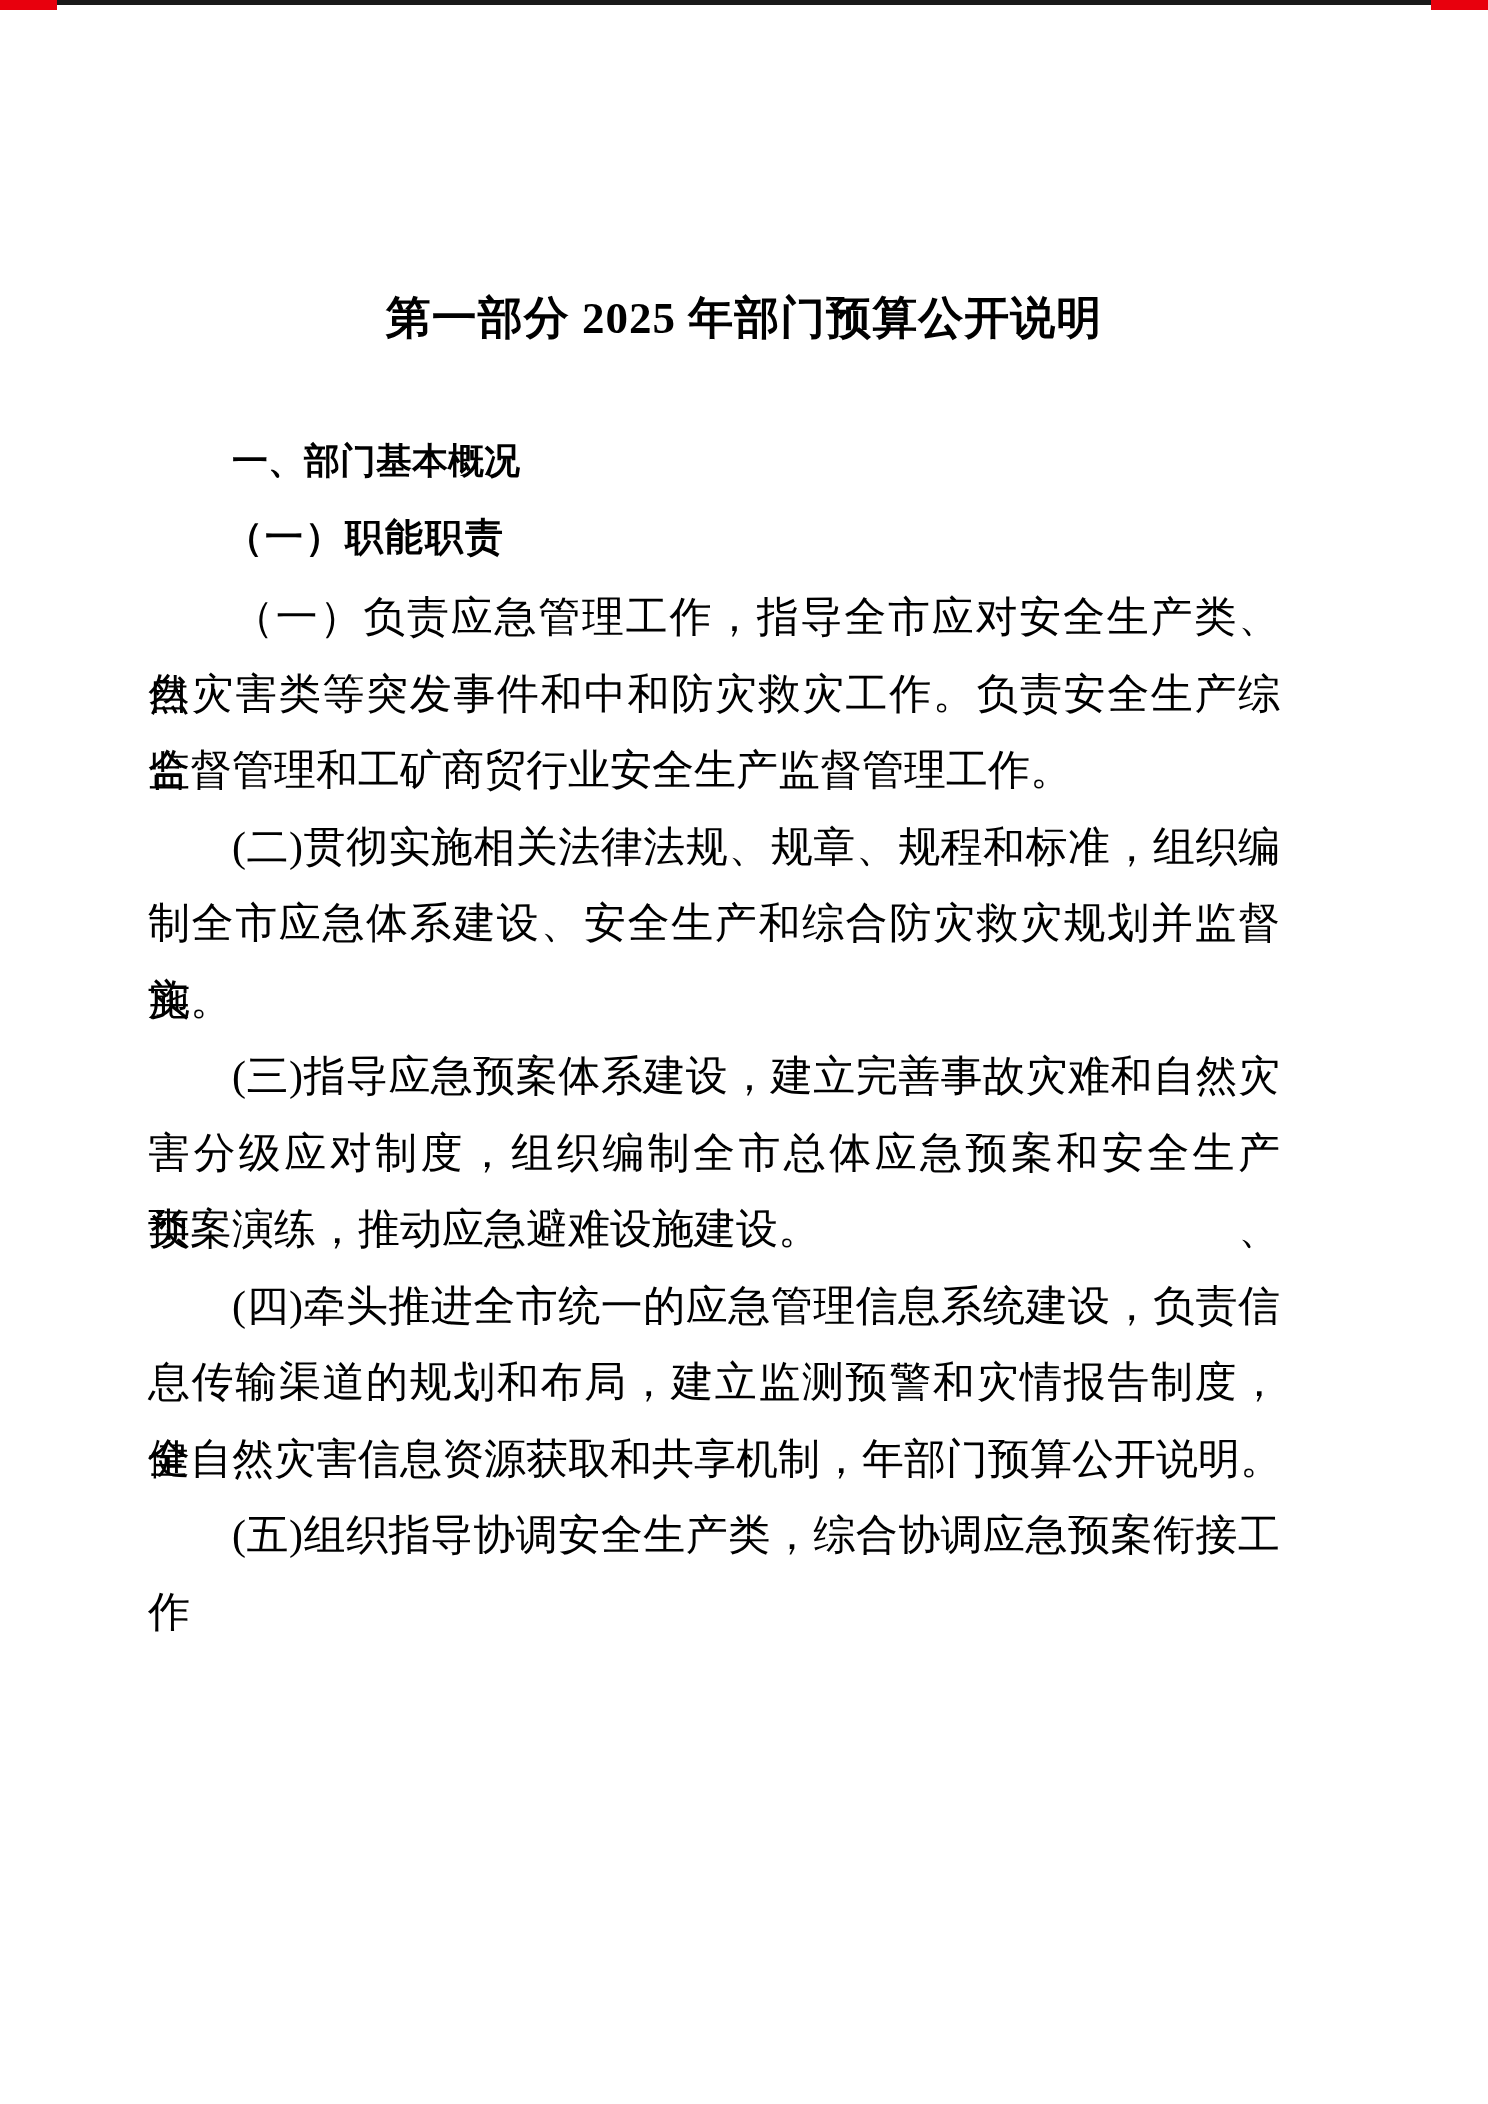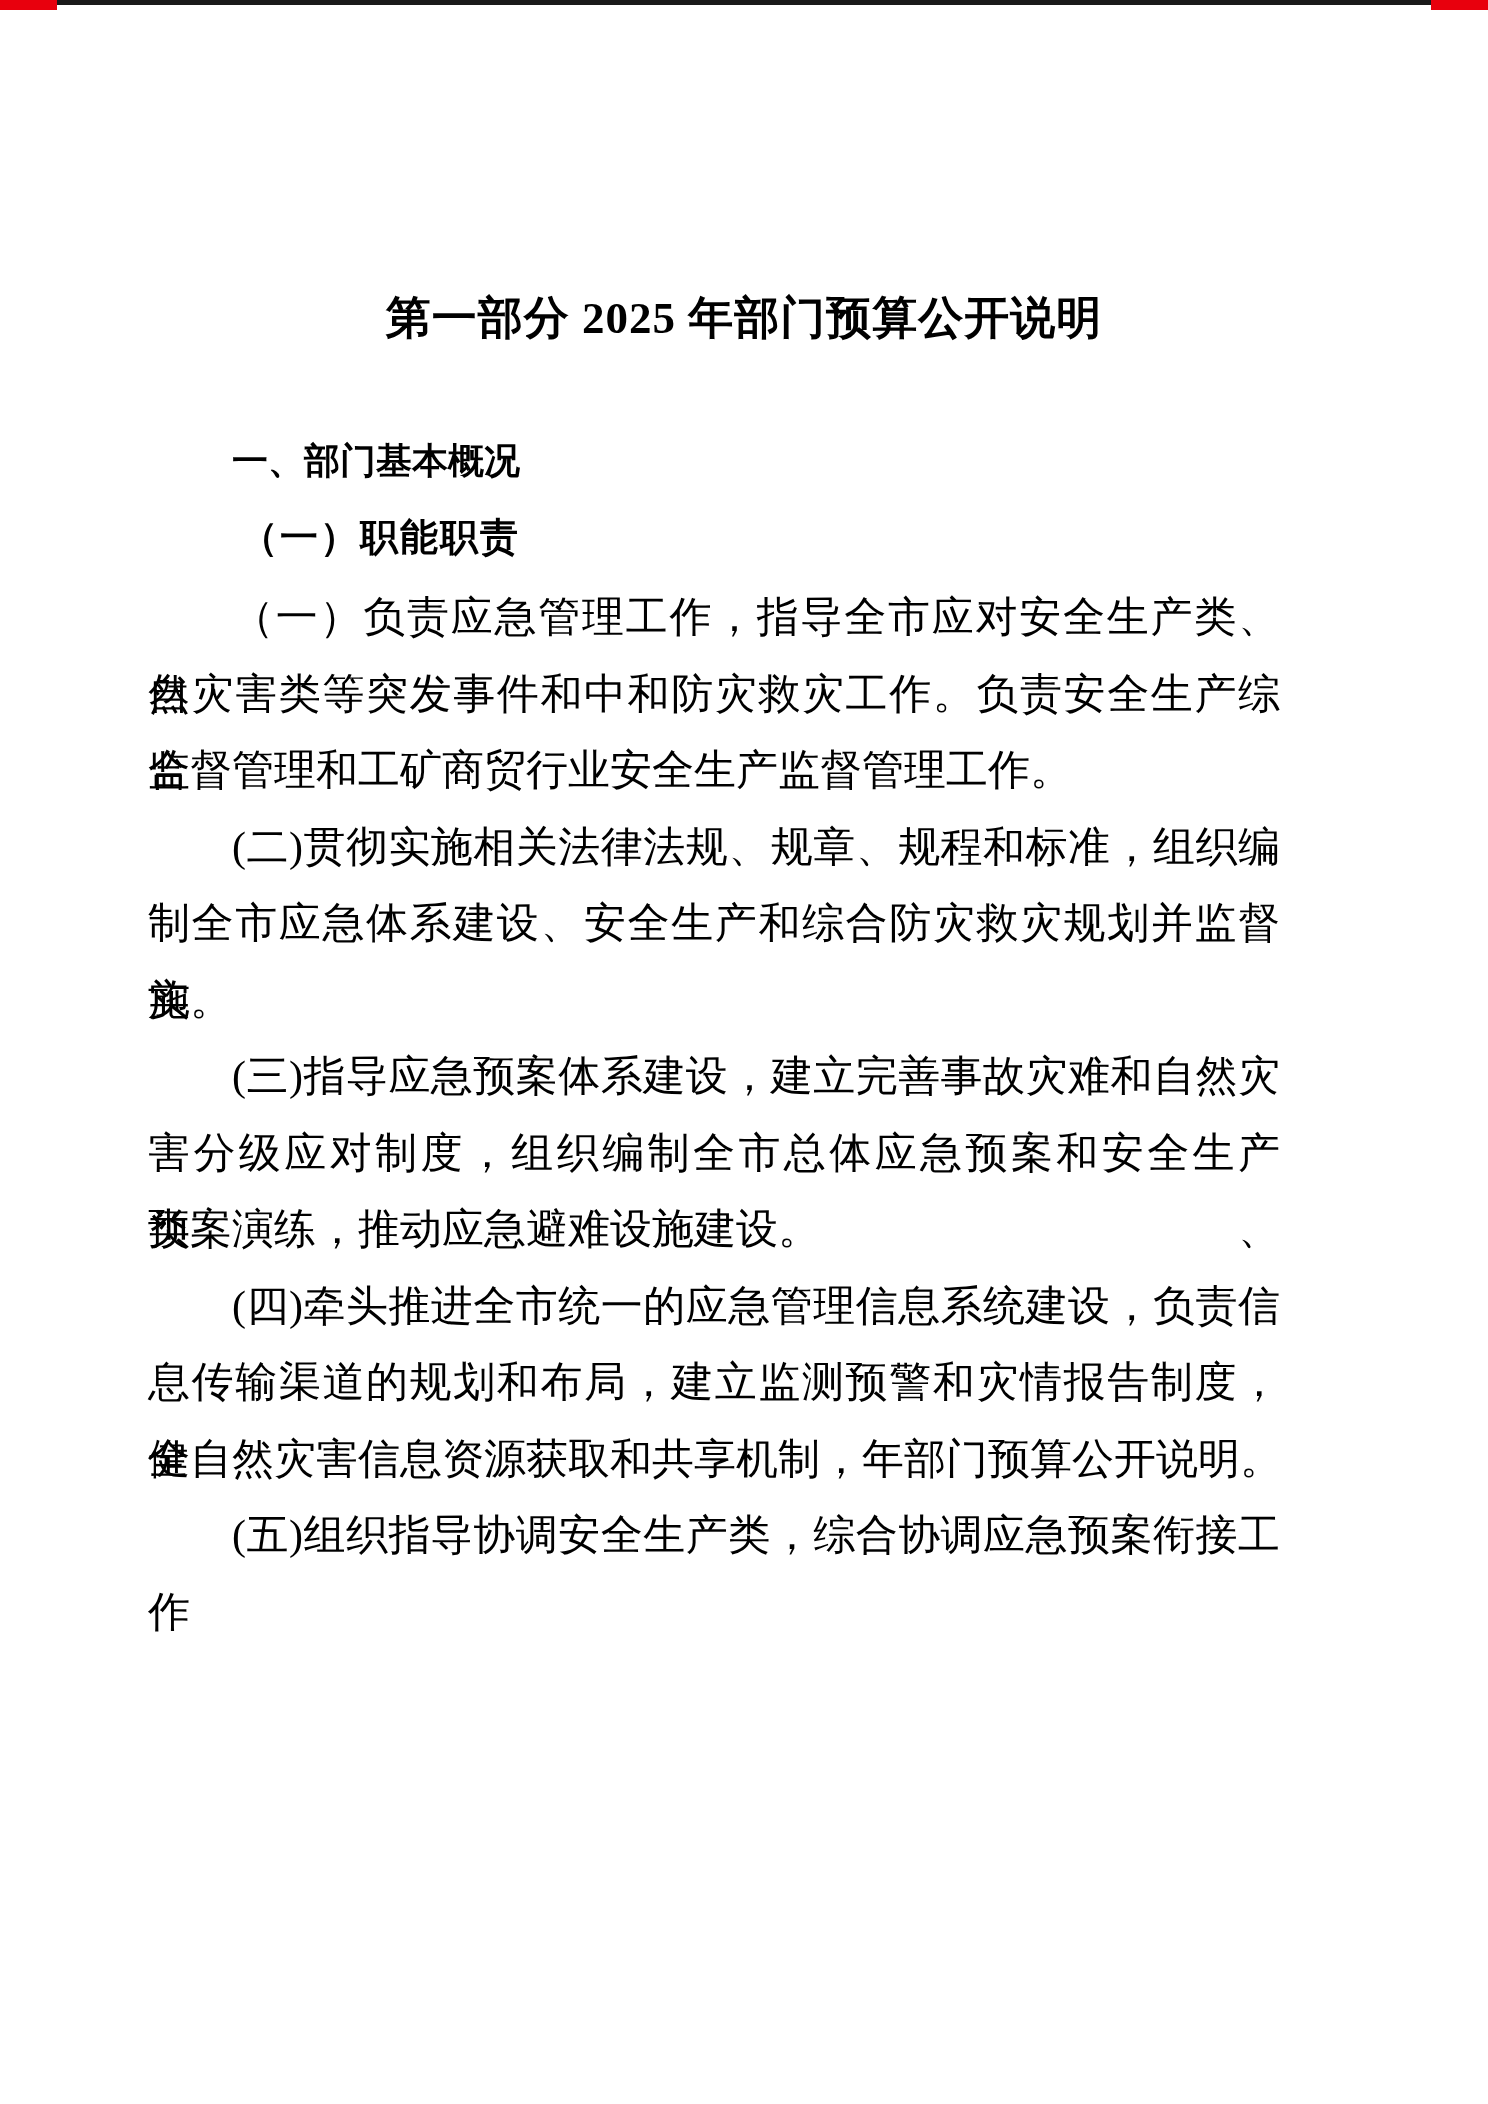--- a/index.html
+++ b/index.html
@@ -52,21 +52,21 @@
     top: 437px;
     left: 232px;
     font-family: "Liberation Sans", sans-serif;
     font-weight: bold;
     font-size: 36px;
     white-space: nowrap;
   }
   .subsection-heading {
     position: absolute;
     top: 512px;
-    left: 240px;
+    left: 225px;
     font-family: "Liberation Sans", sans-serif;
     font-weight: bold;
     font-size: 38px;
     letter-spacing: 2px;
     white-space: nowrap;
   }
   .doc-body {
     position: absolute;
     top: 579px;
     left: 148px;

